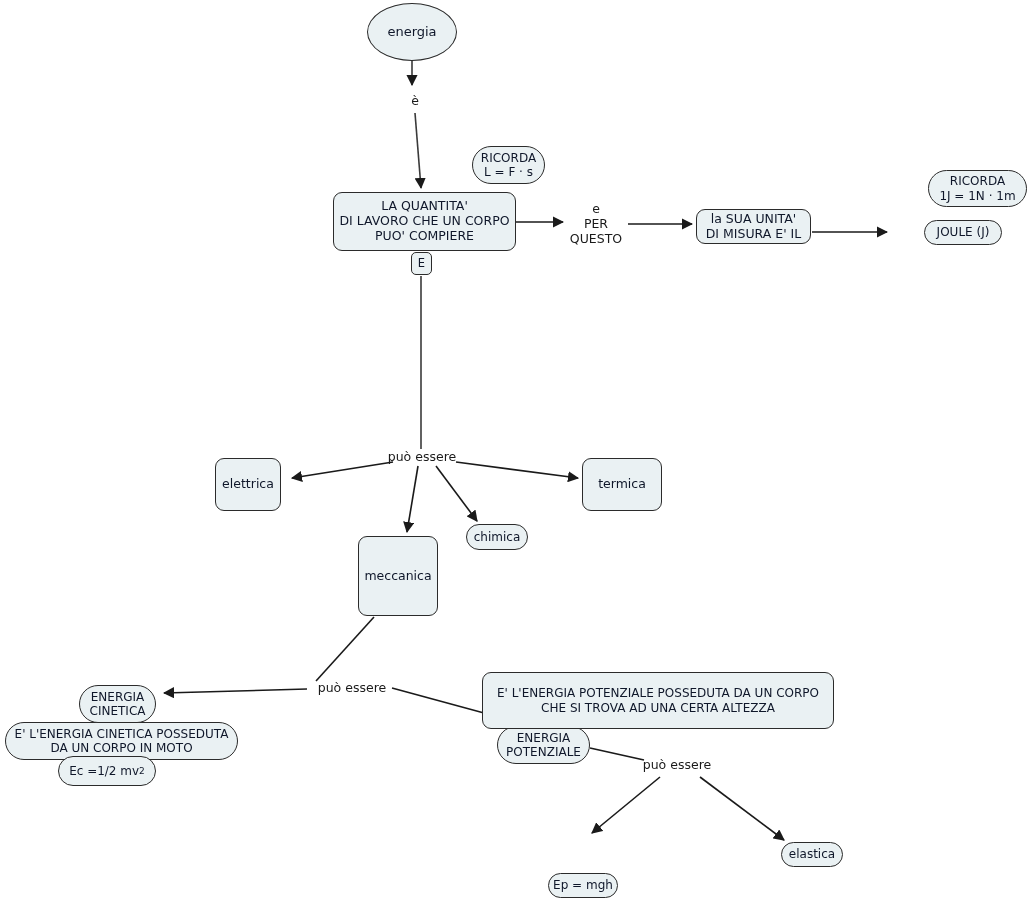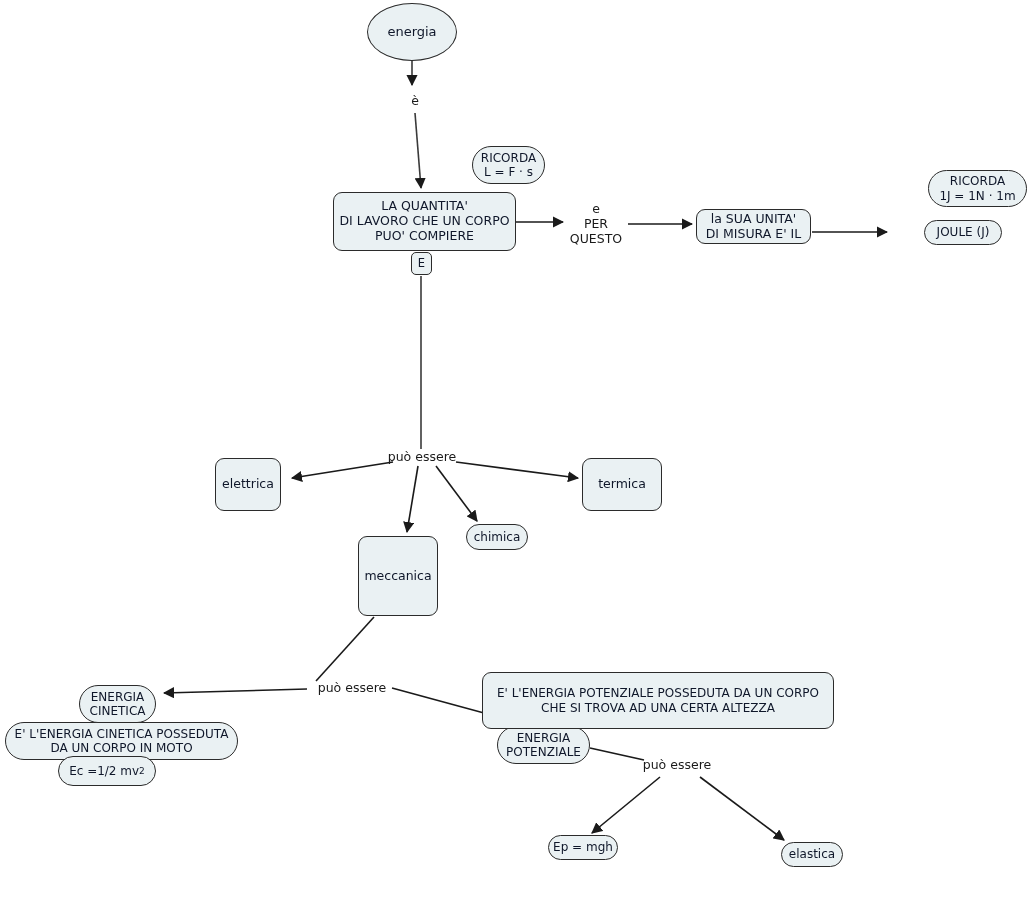--- a/index.html
+++ b/index.html
@@ -154,17 +154,17 @@
 
   <div class="node big" style="left:482px;top:672px;width:352px;height:57px;z-index:7;">E' L'ENERGIA POTENZIALE POSSEDUTA DA UN CORPO
 CHE SI TROVA AD UNA CERTA ALTEZZA</div>
 
   <div class="node small" style="left:497px;top:726px;width:93px;height:38px;z-index:6;">ENERGIA
 POTENZIALE</div>
 
   <div class="label" style="left:637px;top:758px;width:80px;">può essere</div>
 
 
-  <div class="node small" style="left:548px;top:835px;width:70px;height:25px;z-index:8;text-align:center;">Ep = mgh</div>
+  <div class="node small" style="left:548px;top:873px;width:70px;height:25px;z-index:8;text-align:center;">Ep = mgh</div>
 
   <div class="node small" style="left:781px;top:842px;width:62px;height:25px;">elastica</div>
 
 </div>
 
 </body></html>

